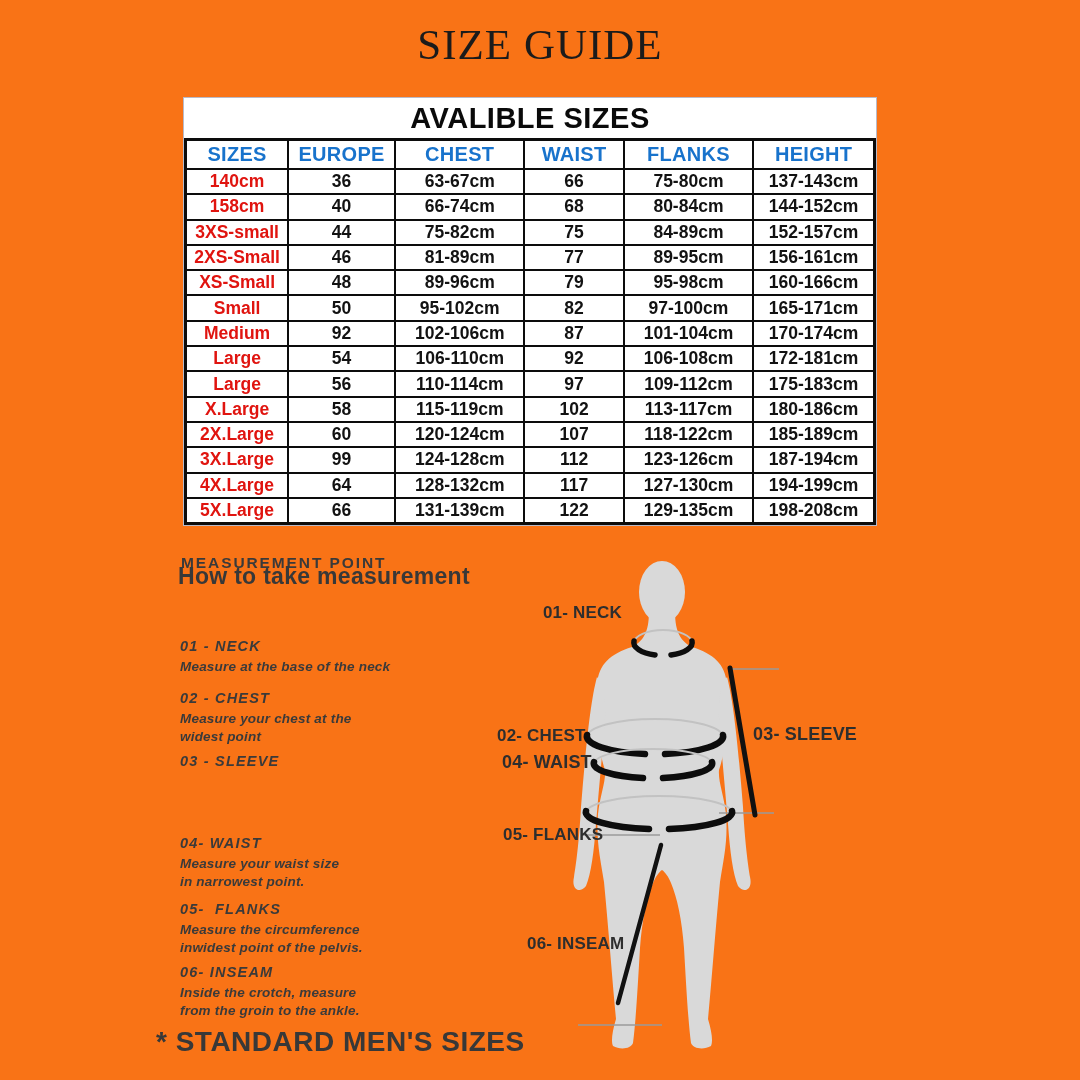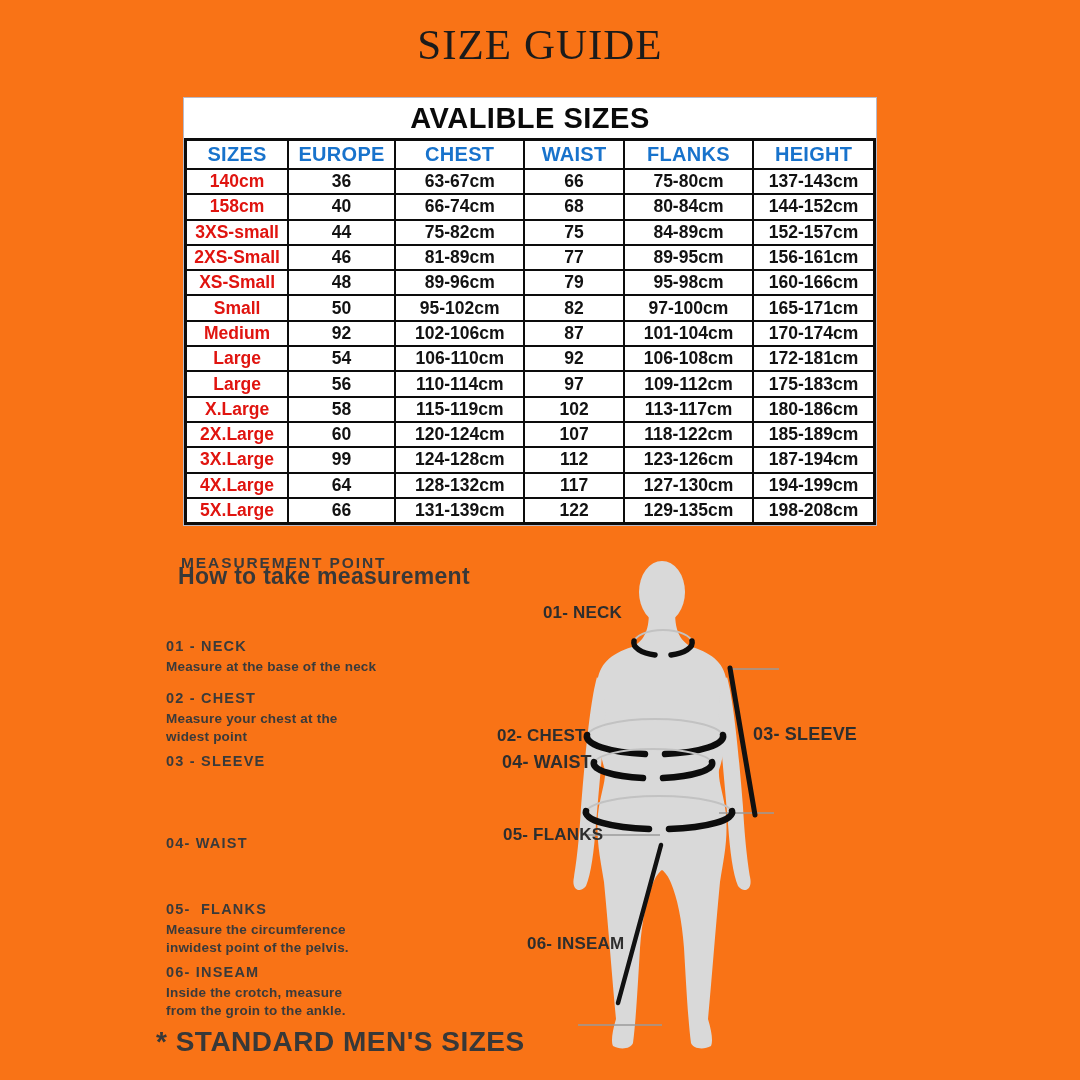--- a/index.html
+++ b/index.html
@@ -22,21 +22,21 @@
         vertical-align:middle;padding:0;overflow:hidden;white-space:nowrap;}
   table.sizes th{height:27px;font-size:20px;color:var(--blue);letter-spacing:.3px;}
   table.sizes td{height:23.3px;font-size:17.5px;font-weight:bold;color:#121212;}
   table.sizes td.size-col{color:var(--red);}
 
   
   .kicker{position:absolute;left:181px;top:554px;font-size:15.5px;font-weight:bold;
         letter-spacing:1.9px;color:var(--gray);}
   .howto{position:absolute;left:178px;top:563px;font-size:23px;font-weight:bold;
         color:#383838;letter-spacing:.3px;}
-  .mi{position:absolute;left:166px;color:var(--gray);}
+  .mi{position:absolute;left:180px;color:var(--gray);font-style:italic;}
   .mi .mi-label{font-size:14.5px;font-weight:bold;letter-spacing:1.2px;white-space:pre;}
   .mi .mi-desc{margin-top:4px;font-size:13.5px;font-weight:bold;line-height:17.5px;
         white-space:pre-line;letter-spacing:.2px;}
   .mi-1{top:638px}.mi-2{top:690px}.mi-3{top:753px}
   .mi-4{top:835px}.mi-5{top:901px}.mi-6{top:964px}
 
   
   .fig-label{position:absolute;font-size:17px;font-weight:bold;color:#2e2e2e;
         letter-spacing:.2px;white-space:nowrap;}
   .lbl-neck{left:520px;top:603px;width:102px;text-align:right;}
@@ -206,20 +206,22 @@
       <div class="mi mi-2">
         <div class="mi-label">02 - CHEST</div>
         <div class="mi-desc">Measure your chest at the
 widest point</div>
       </div>
       <div class="mi mi-3">
         <div class="mi-label">03 - SLEEVE</div>
       </div>
       <div class="mi mi-4">
         <div class="mi-label">04- WAIST</div>
+        <div class="mi-desc">Measure your waist size
+in narrowest point.</div>
       </div>
       <div class="mi mi-5">
         <div class="mi-label">05-  FLANKS</div>
         <div class="mi-desc">Measure the circumference
 inwidest point of the pelvis.</div>
       </div>
       <div class="mi mi-6">
         <div class="mi-label">06- INSEAM</div>
         <div class="mi-desc">Inside the crotch, measure
 from the groin to the ankle.</div>

